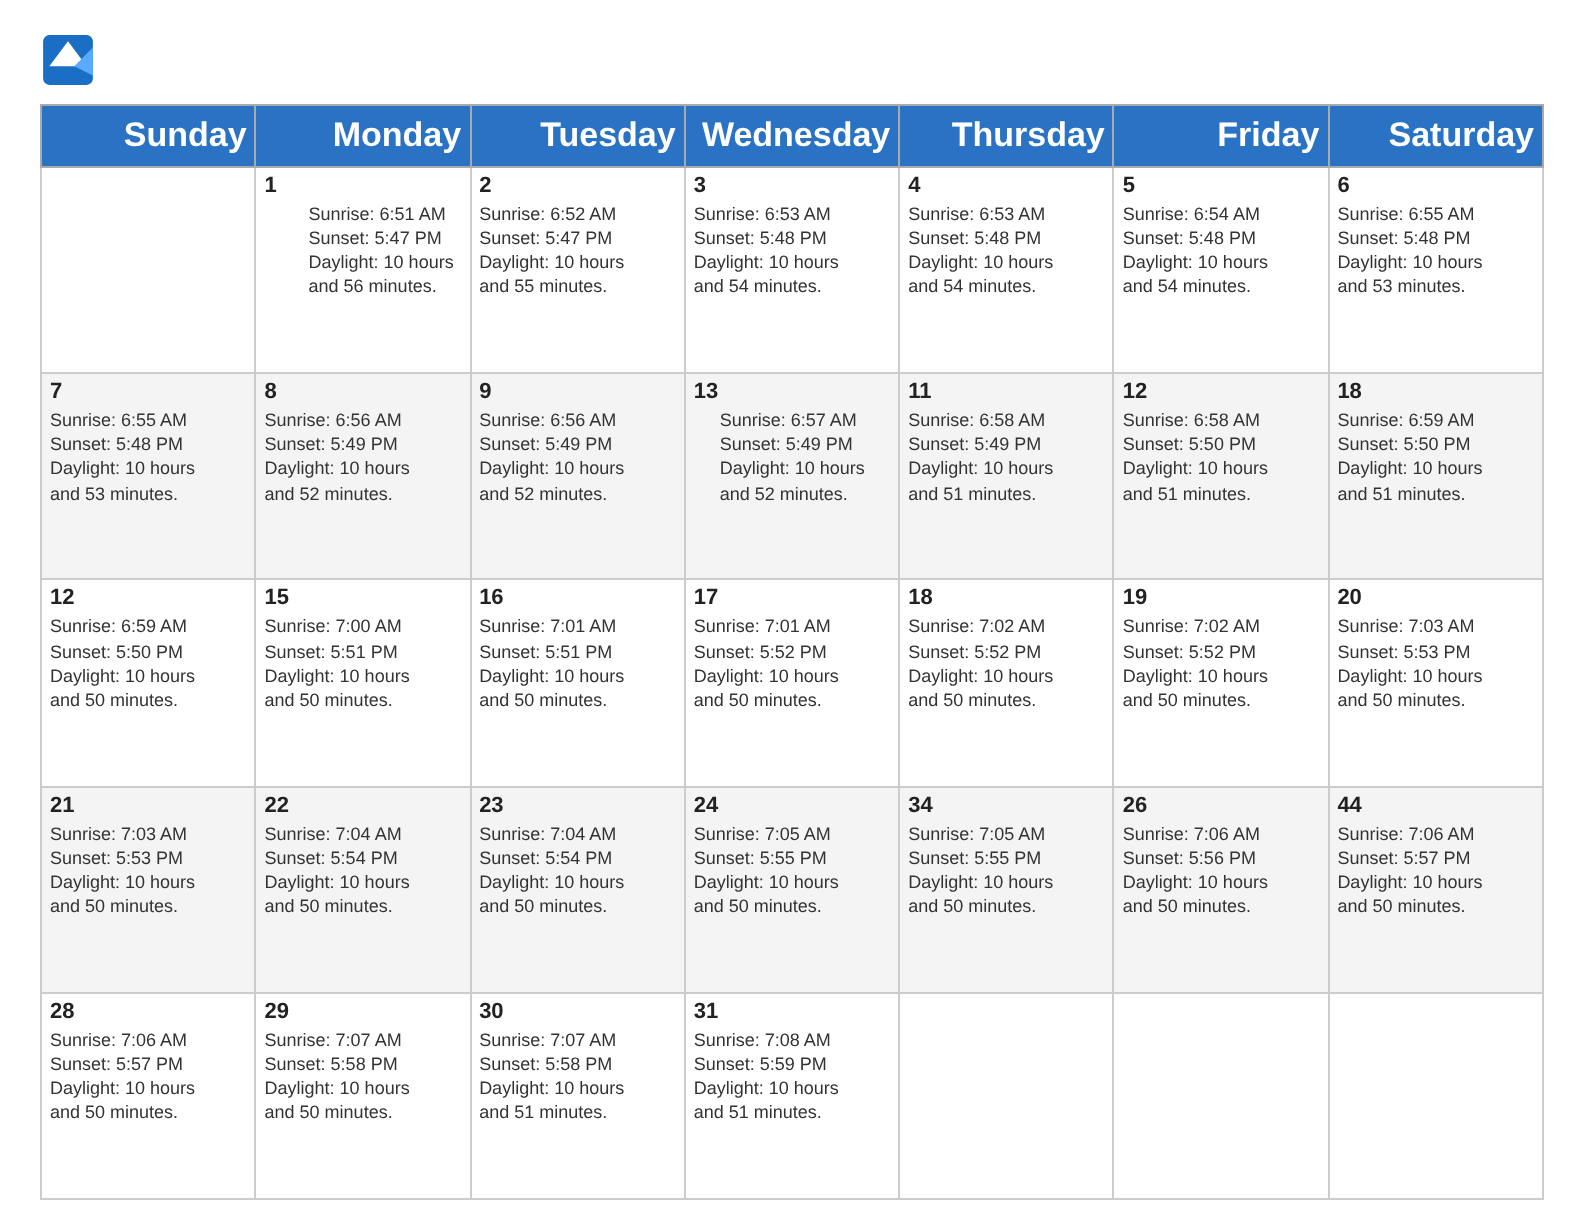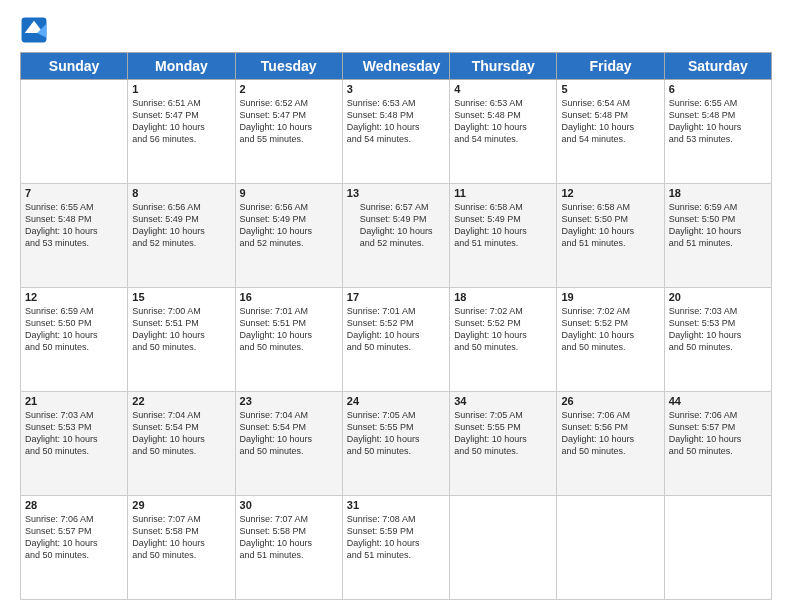--- a/index.html
+++ b/index.html
@@ -58,24 +58,24 @@
     .calendar {
       flex: 1;
       border: 1px solid #ccc;
       border-collapse: collapse;
       width: 100%;
       table-layout: fixed;
     }
     .calendar th {
       background: #2a72c3;
       color: #fff;
-      font-size: 14px;
+      font-size: 17px;
       font-weight: bold;
-      padding: 5px 20px;
-      text-align: center;
+      padding: 5px 4px;
+      text-align: right;
       border: 1px solid #aaa;
     }
     .calendar td {
       border: 1px solid #ccc;
       vertical-align: top;
       padding: 3px 4px;
       font-size: 9.5px;
       color: #333;
       height: 88px;
     }
@@ -128,21 +128,21 @@
           <th>Thursday</th>
           <th>Friday</th>
           <th>Saturday</th>
         </tr>
     </thead>
     <tbody id="calendar-body">
     <tr>
           <td class="empty"></td>
           <td>
             <span class="day-num">1</span>
-            <div class="day-info" style="white-space: pre-line;">Sunrise: 6:51 AM
+            <div class="day-info" style="white-space: pre-line; margin-left: 22px;">Sunrise: 6:51 AM
 Sunset: 5:47 PM
 Daylight: 10 hours
 and 56 minutes.</div>
           </td>
           <td>
             <span class="day-num">2</span>
             <div class="day-info" style="white-space: pre-line;">Sunrise: 6:52 AM
 Sunset: 5:47 PM
 Daylight: 10 hours
 and 55 minutes.</div>

